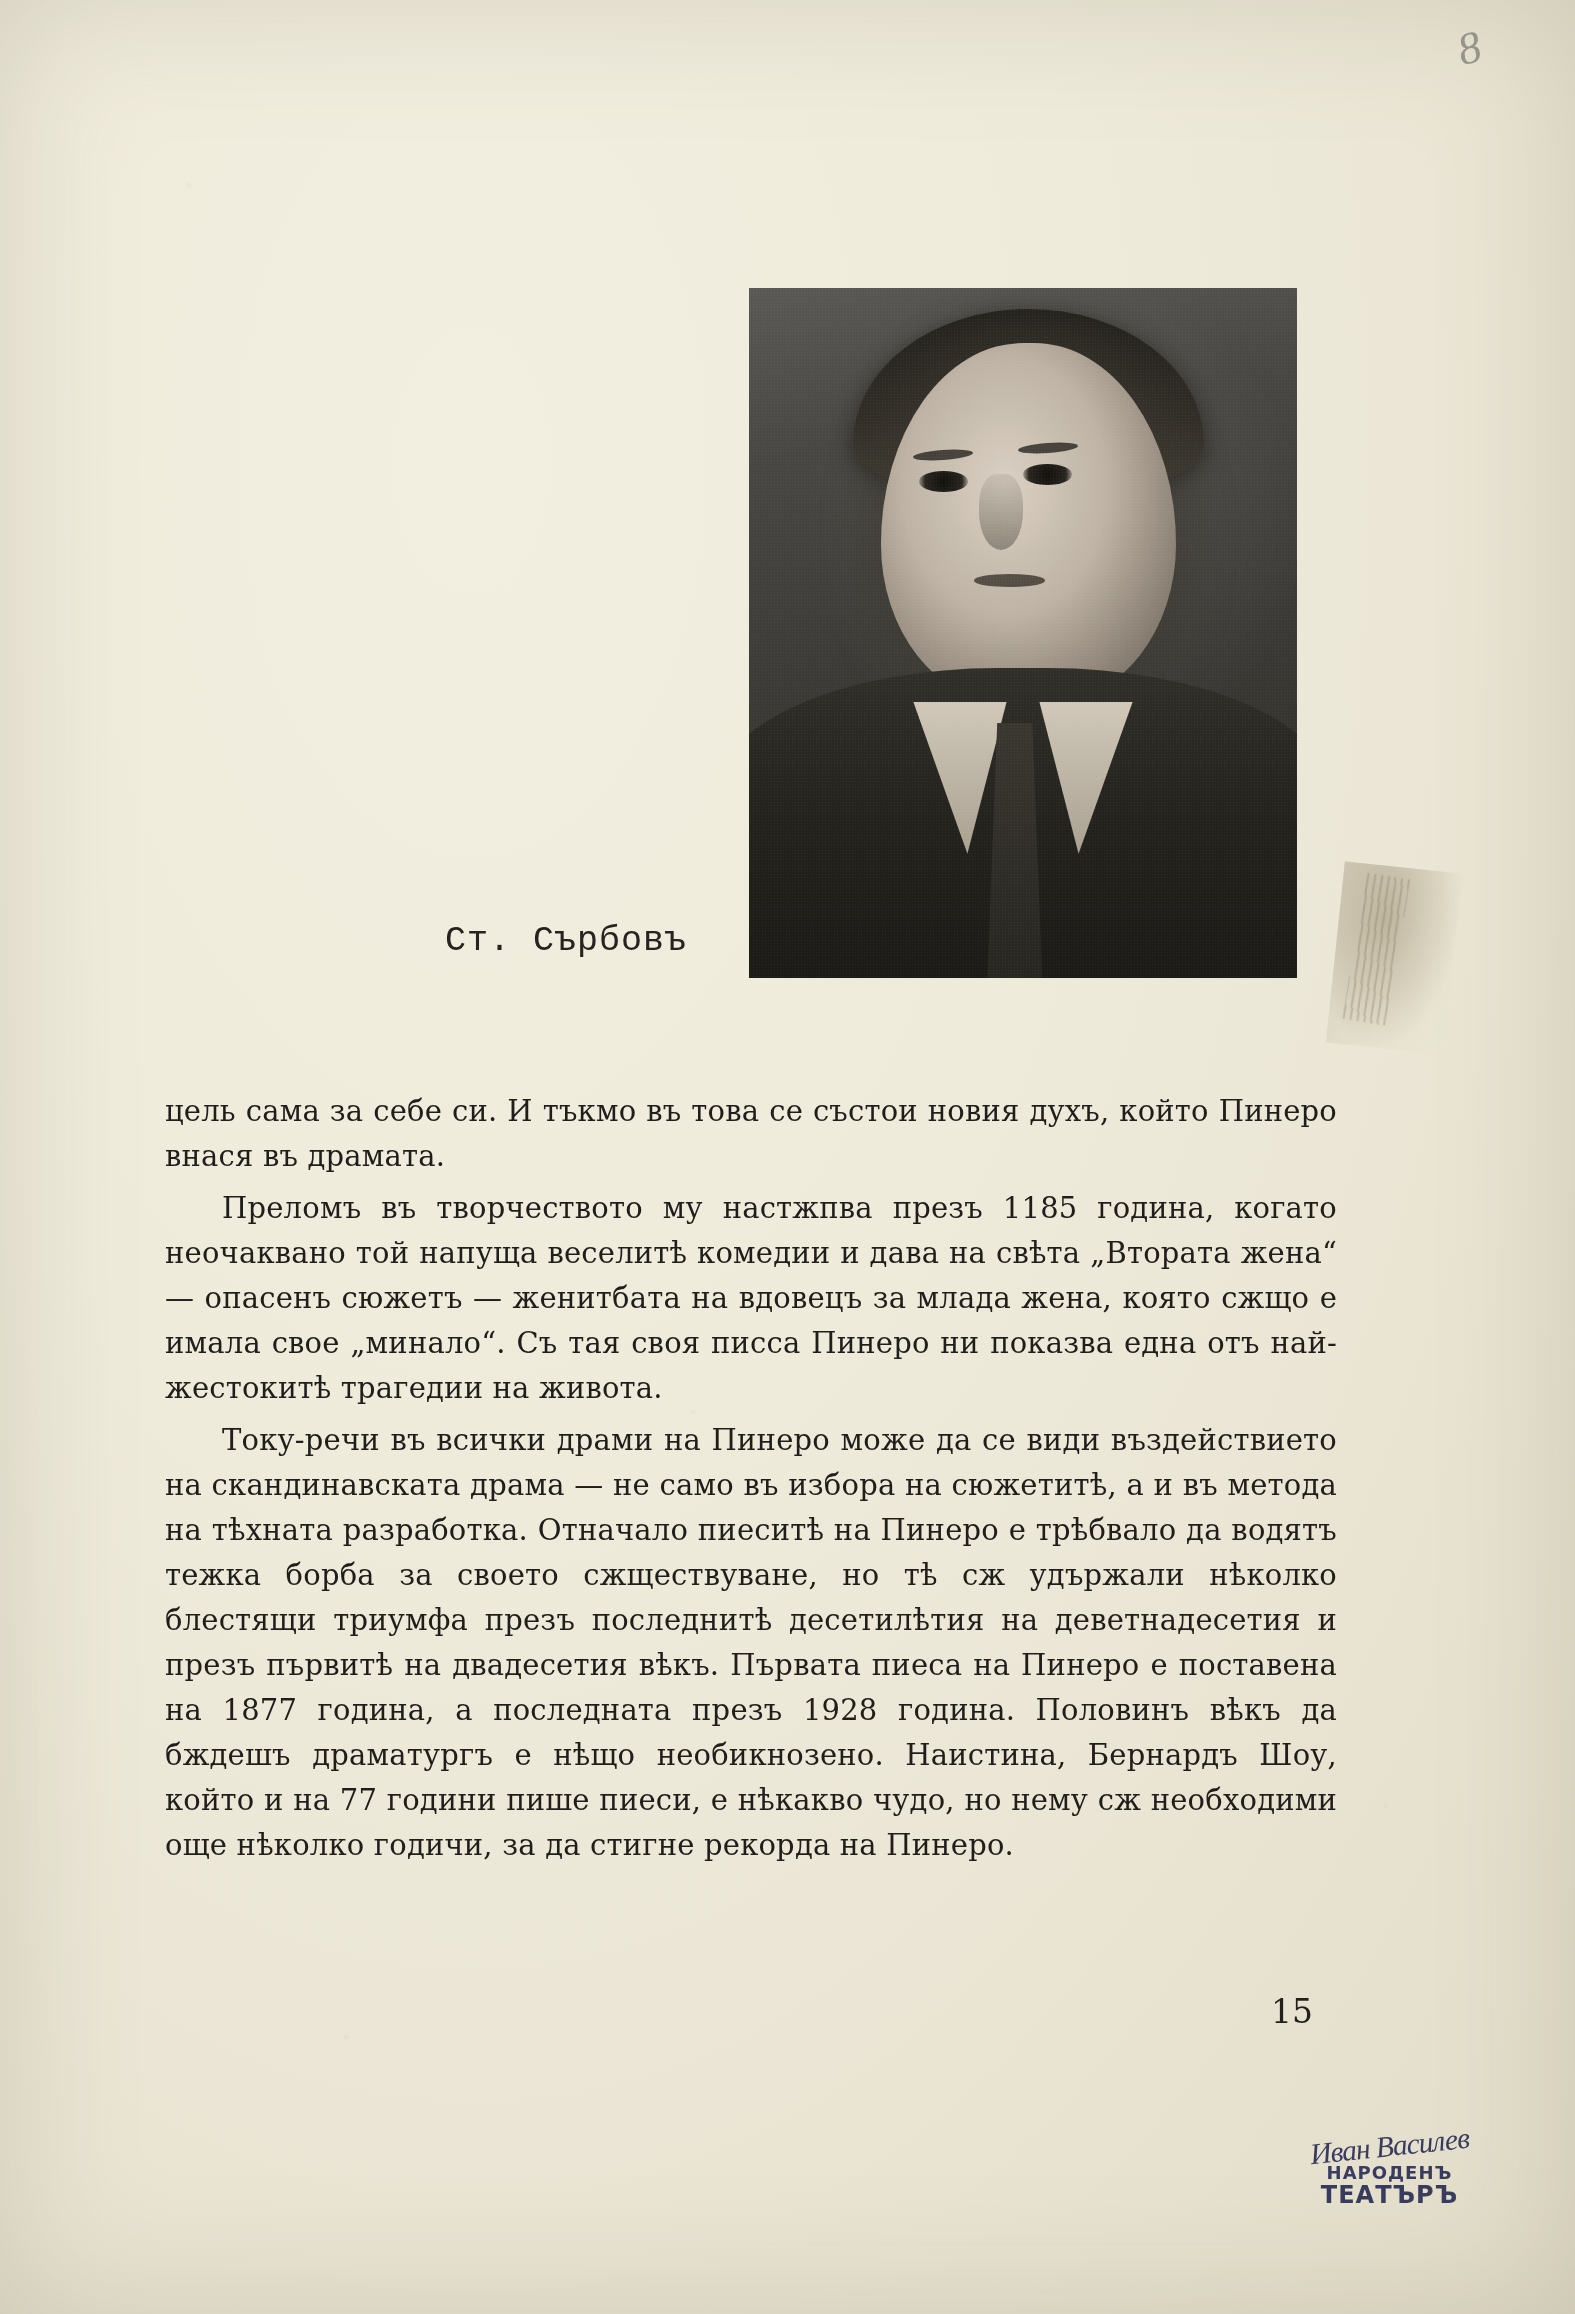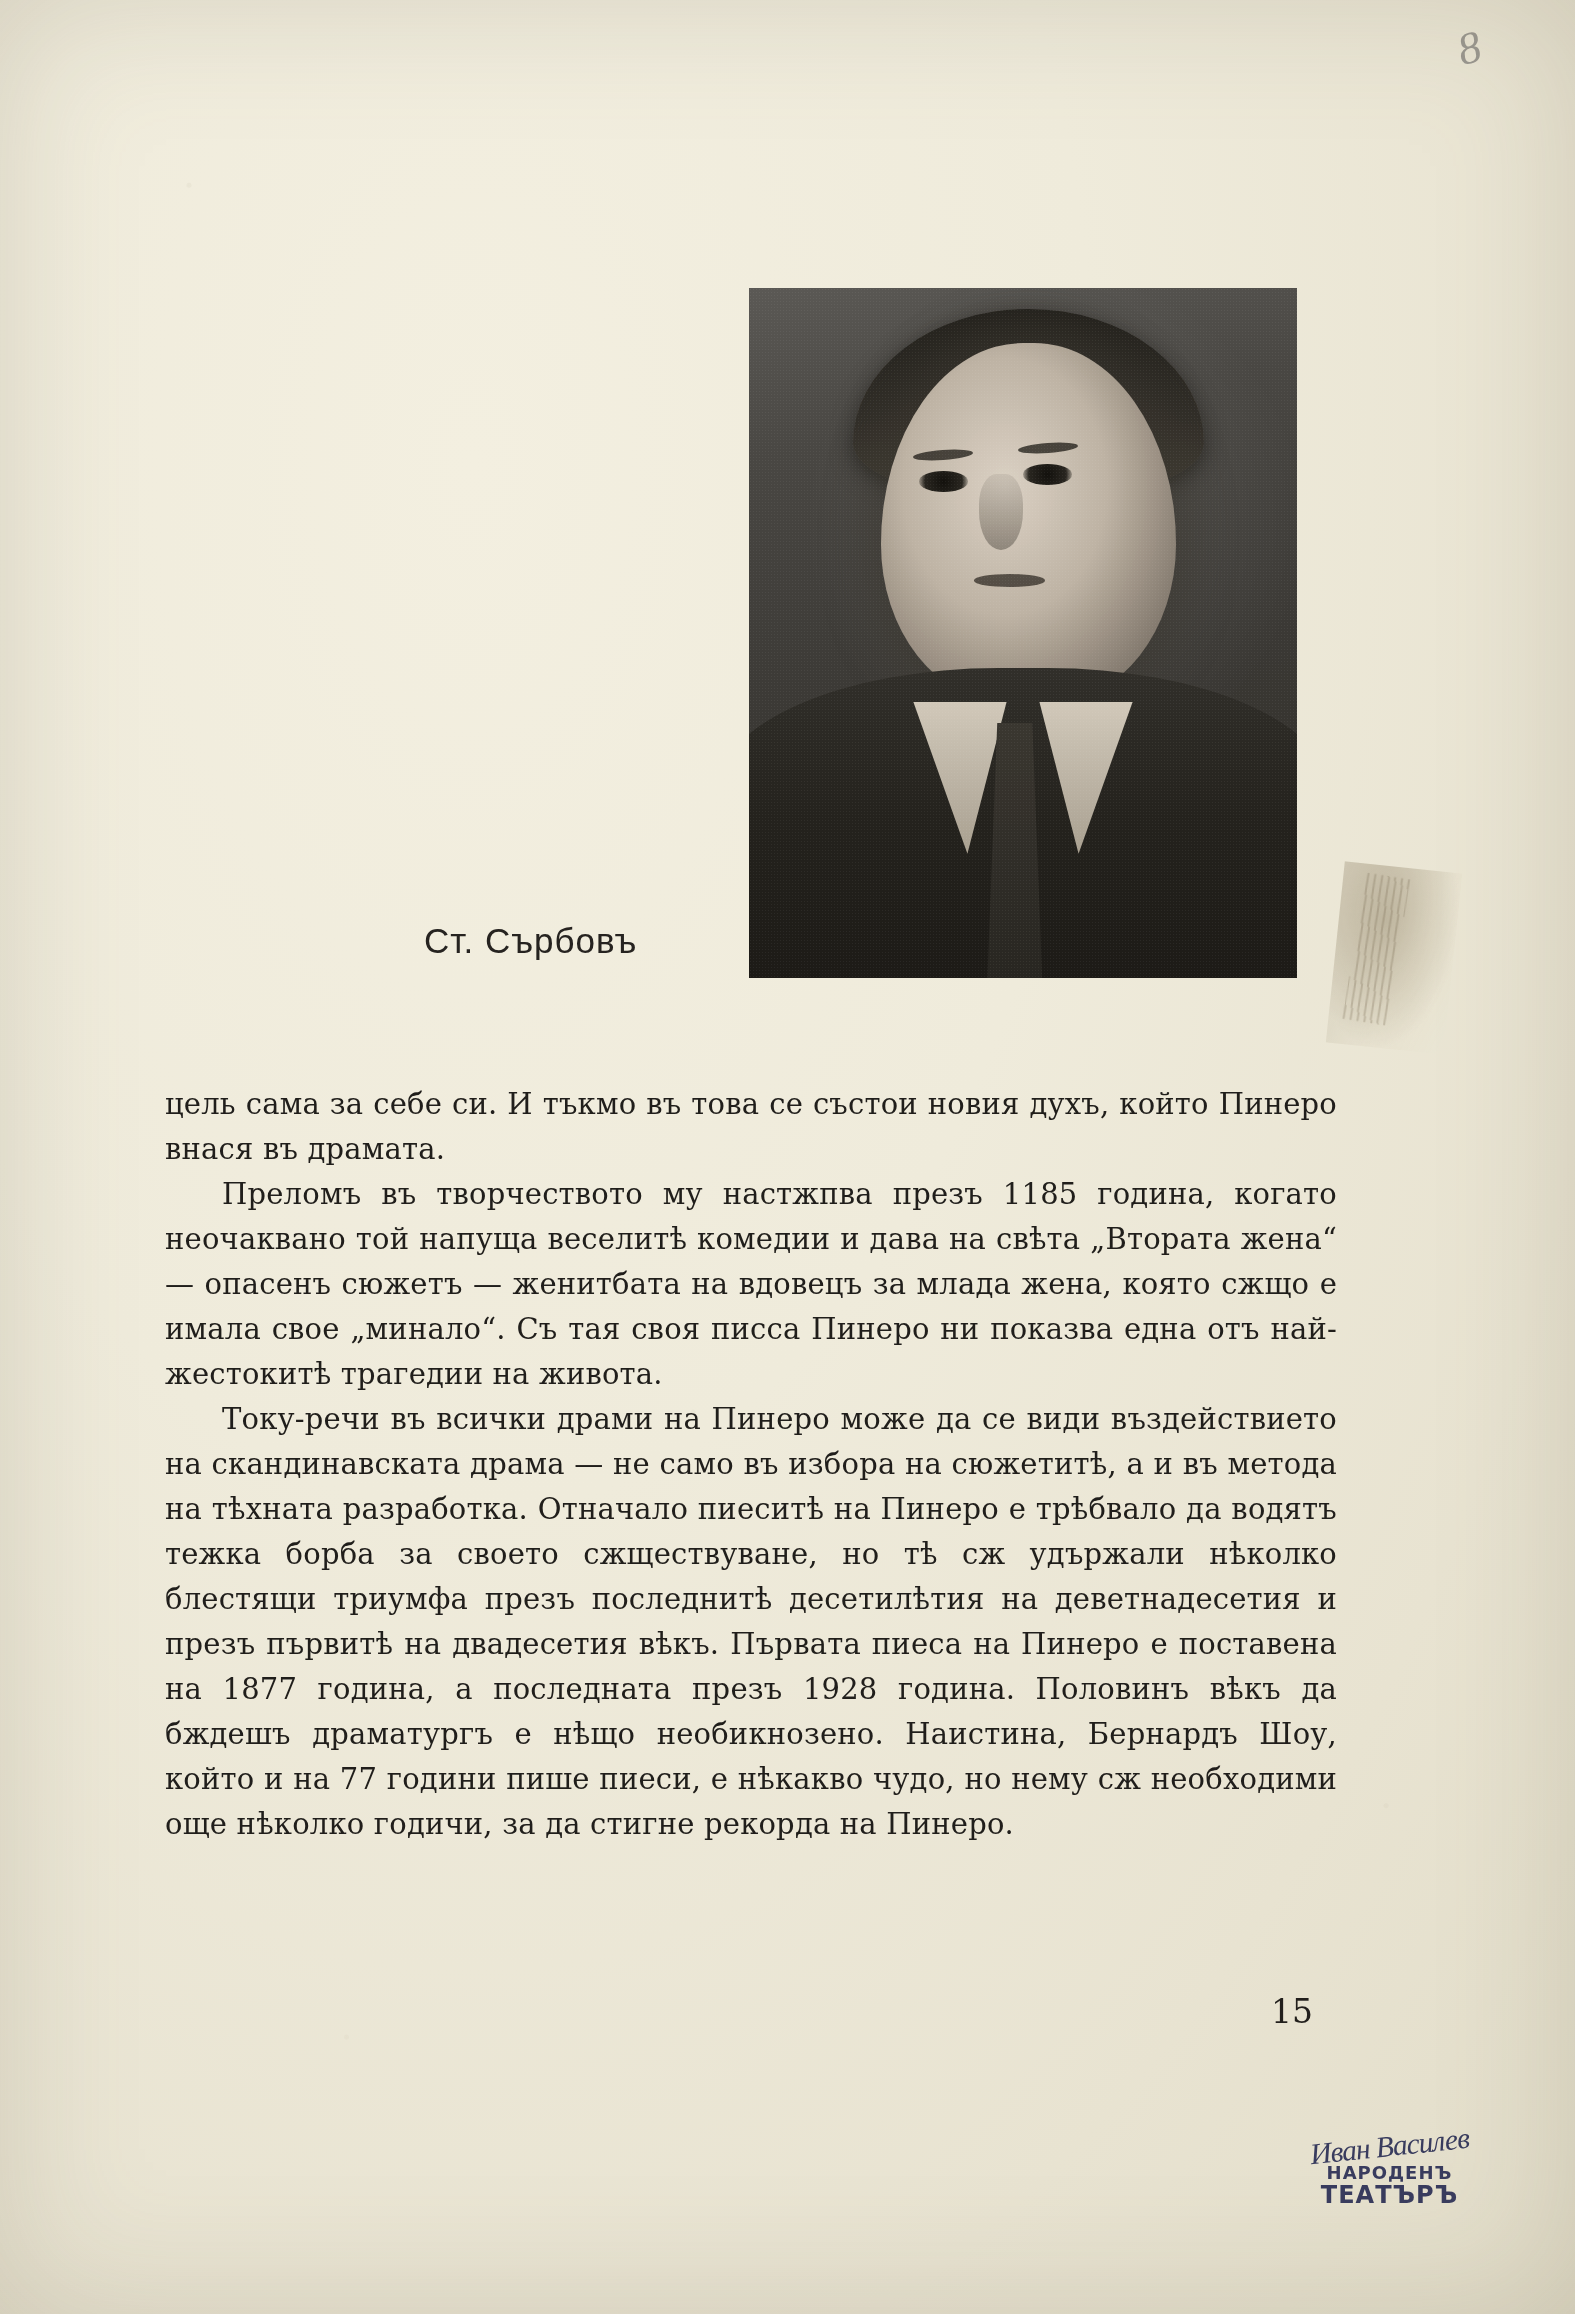--- a/index.html
+++ b/index.html
@@ -159,26 +159,26 @@
     top: 63%;
     width: 10%;
     height: 37%;
     background: linear-gradient(180deg, #3b3832 0%, #2a2823 100%);
     clip-path: polygon(18% 0, 82% 0, 100% 100%, 0 100%);
   }
 
   
   .caption {
     position: absolute;
-    left: 424px;
+    left: 445px;
     top: 921px;
     font-size: 35px;
     letter-spacing: 1px;
     color: #262320;
-    font-family: Liberation Sans, sans-serif;
+    font-family: Liberation Mono, monospace;
   }
 
   
   .smudge {
     position: absolute;
     left: 1335px;
     top: 867px;
     width: 118px;
     height: 182px;
     background:
@@ -205,21 +205,21 @@
     top: 1082px;
     width: 1172px;
     font-family: "DejaVu Serif", serif;
     font-size: 29px;
     line-height: 45px;
     text-align: justify;
     color: #201e1b;
     letter-spacing: 0.2px;
   }
   .body-text p {
-    margin: 0 0 0 0;
+    margin: 7px 0 0 0;
   }
   .body-text p + p {
     text-indent: 57px;
   }
 
   .page-number {
     position: absolute;
     left: 1271px;
     top: 1960px;
     font-family: "DejaVu Serif", serif;

